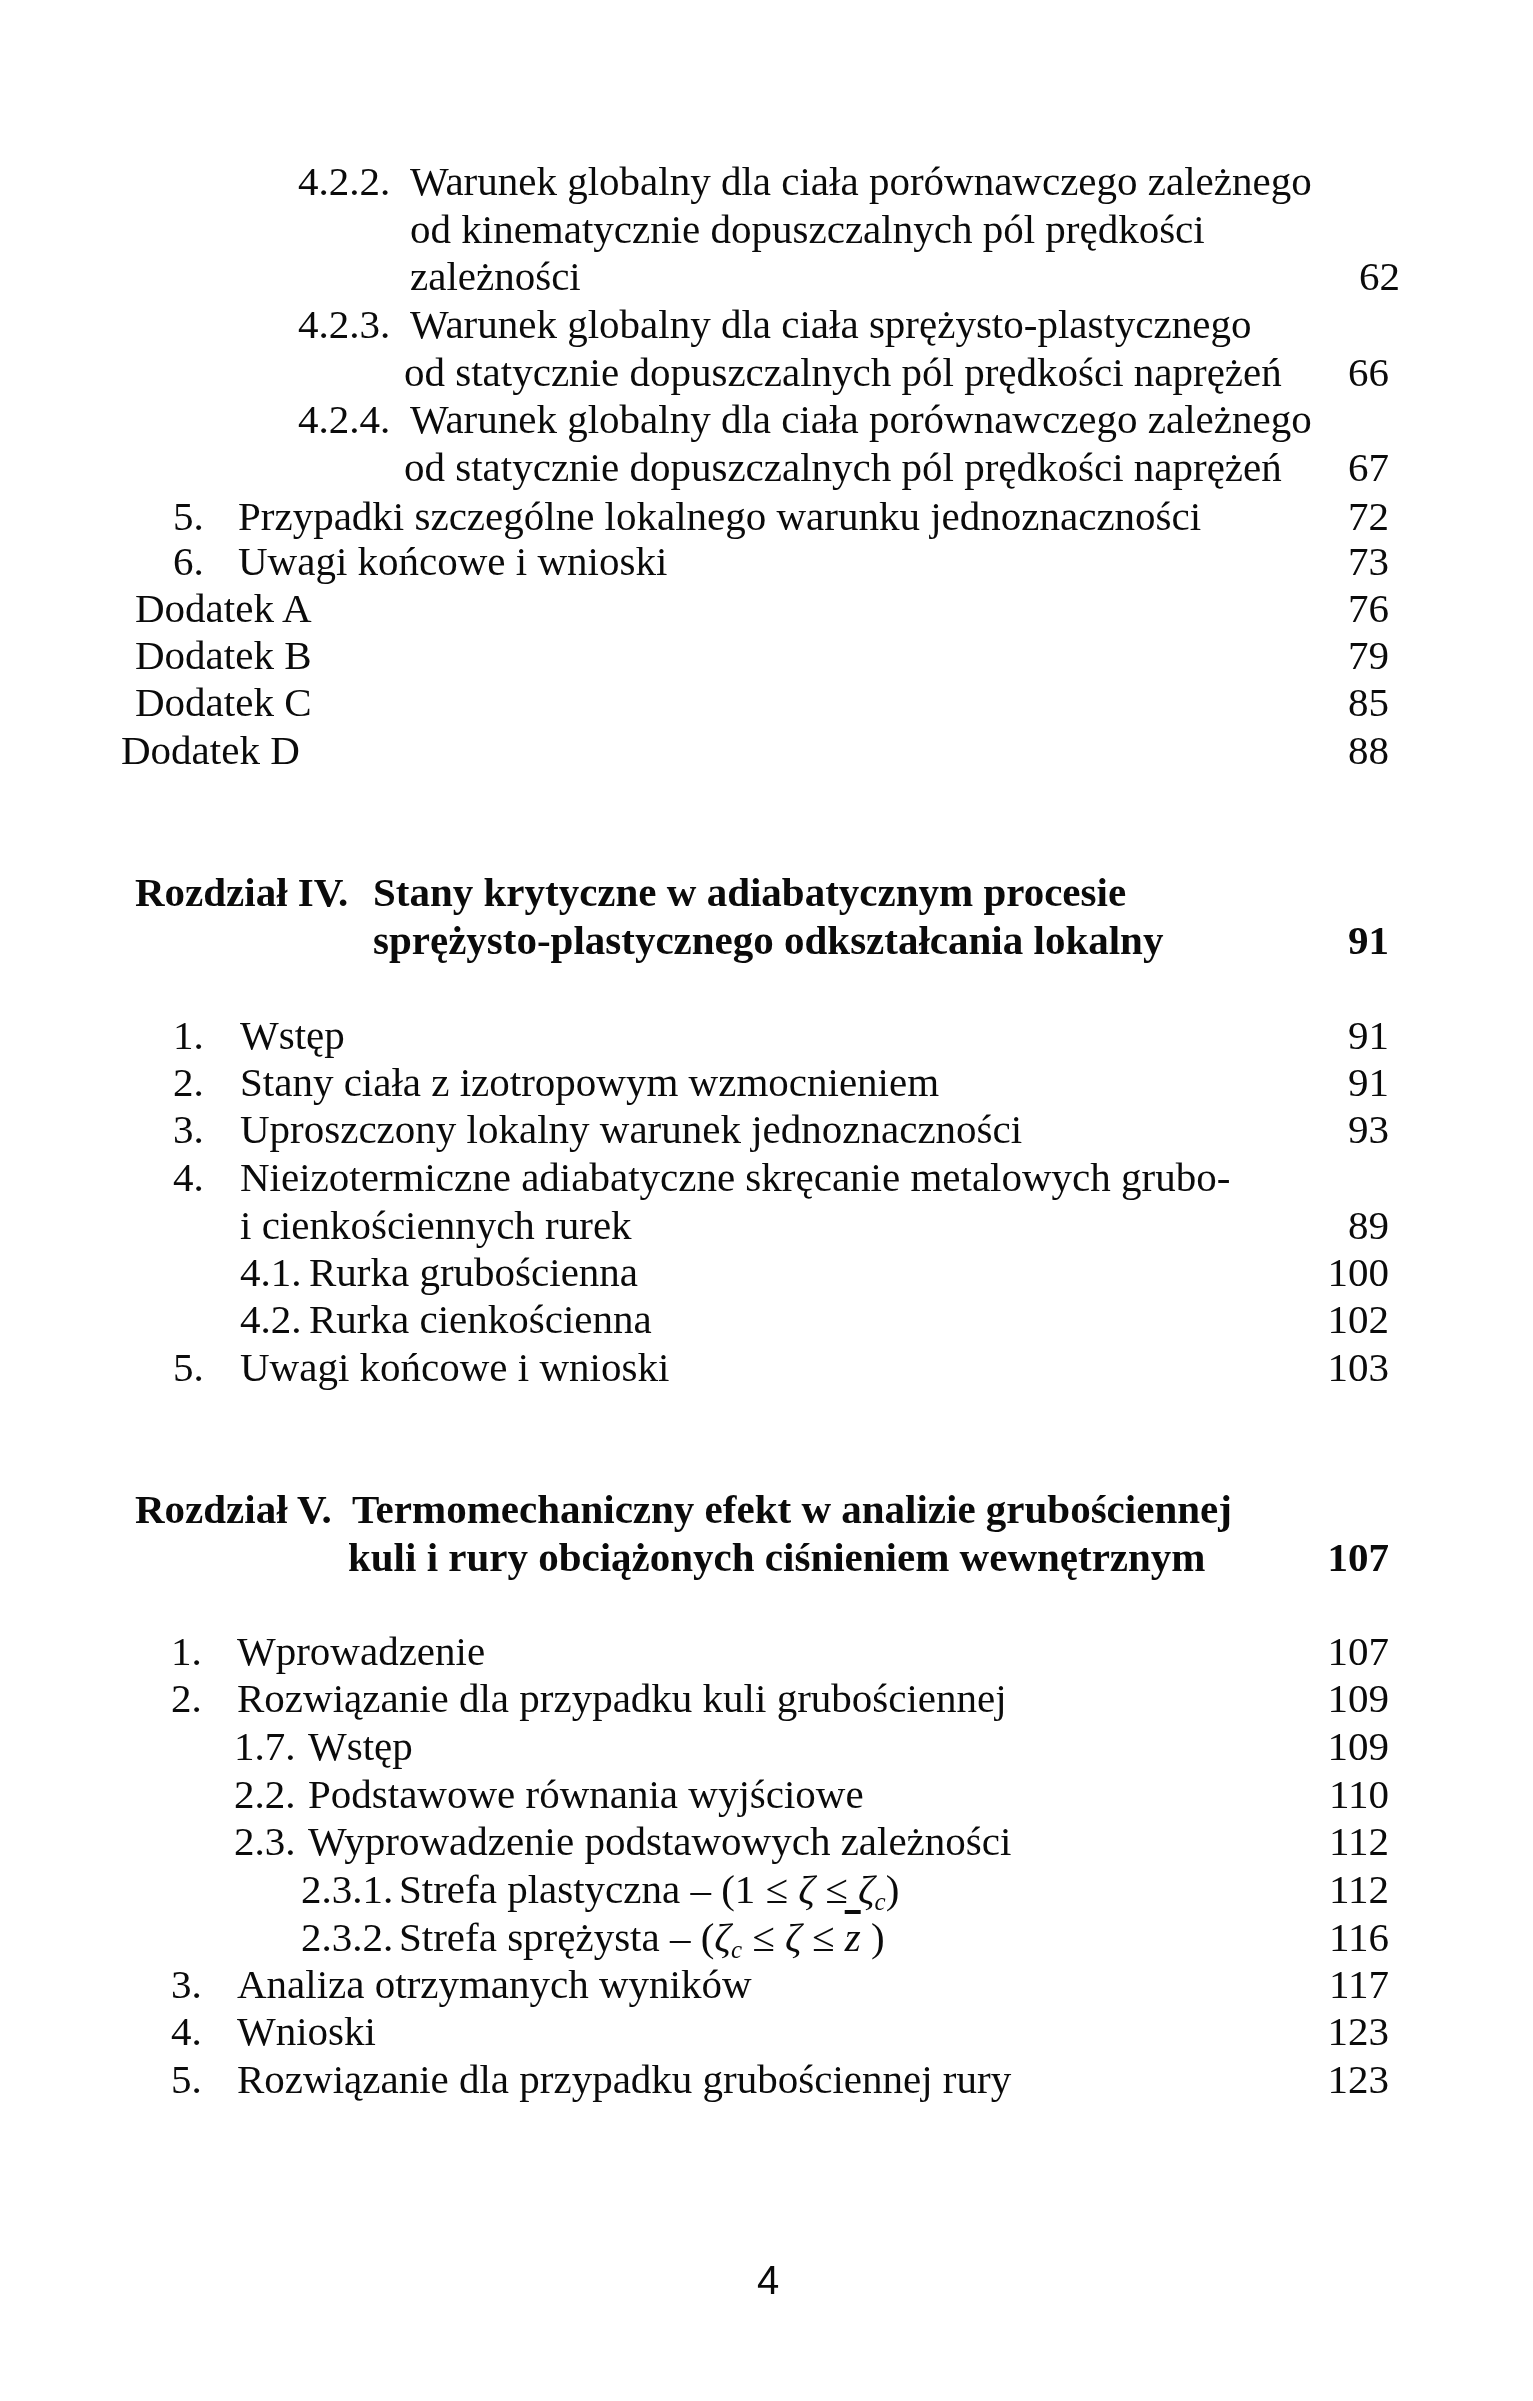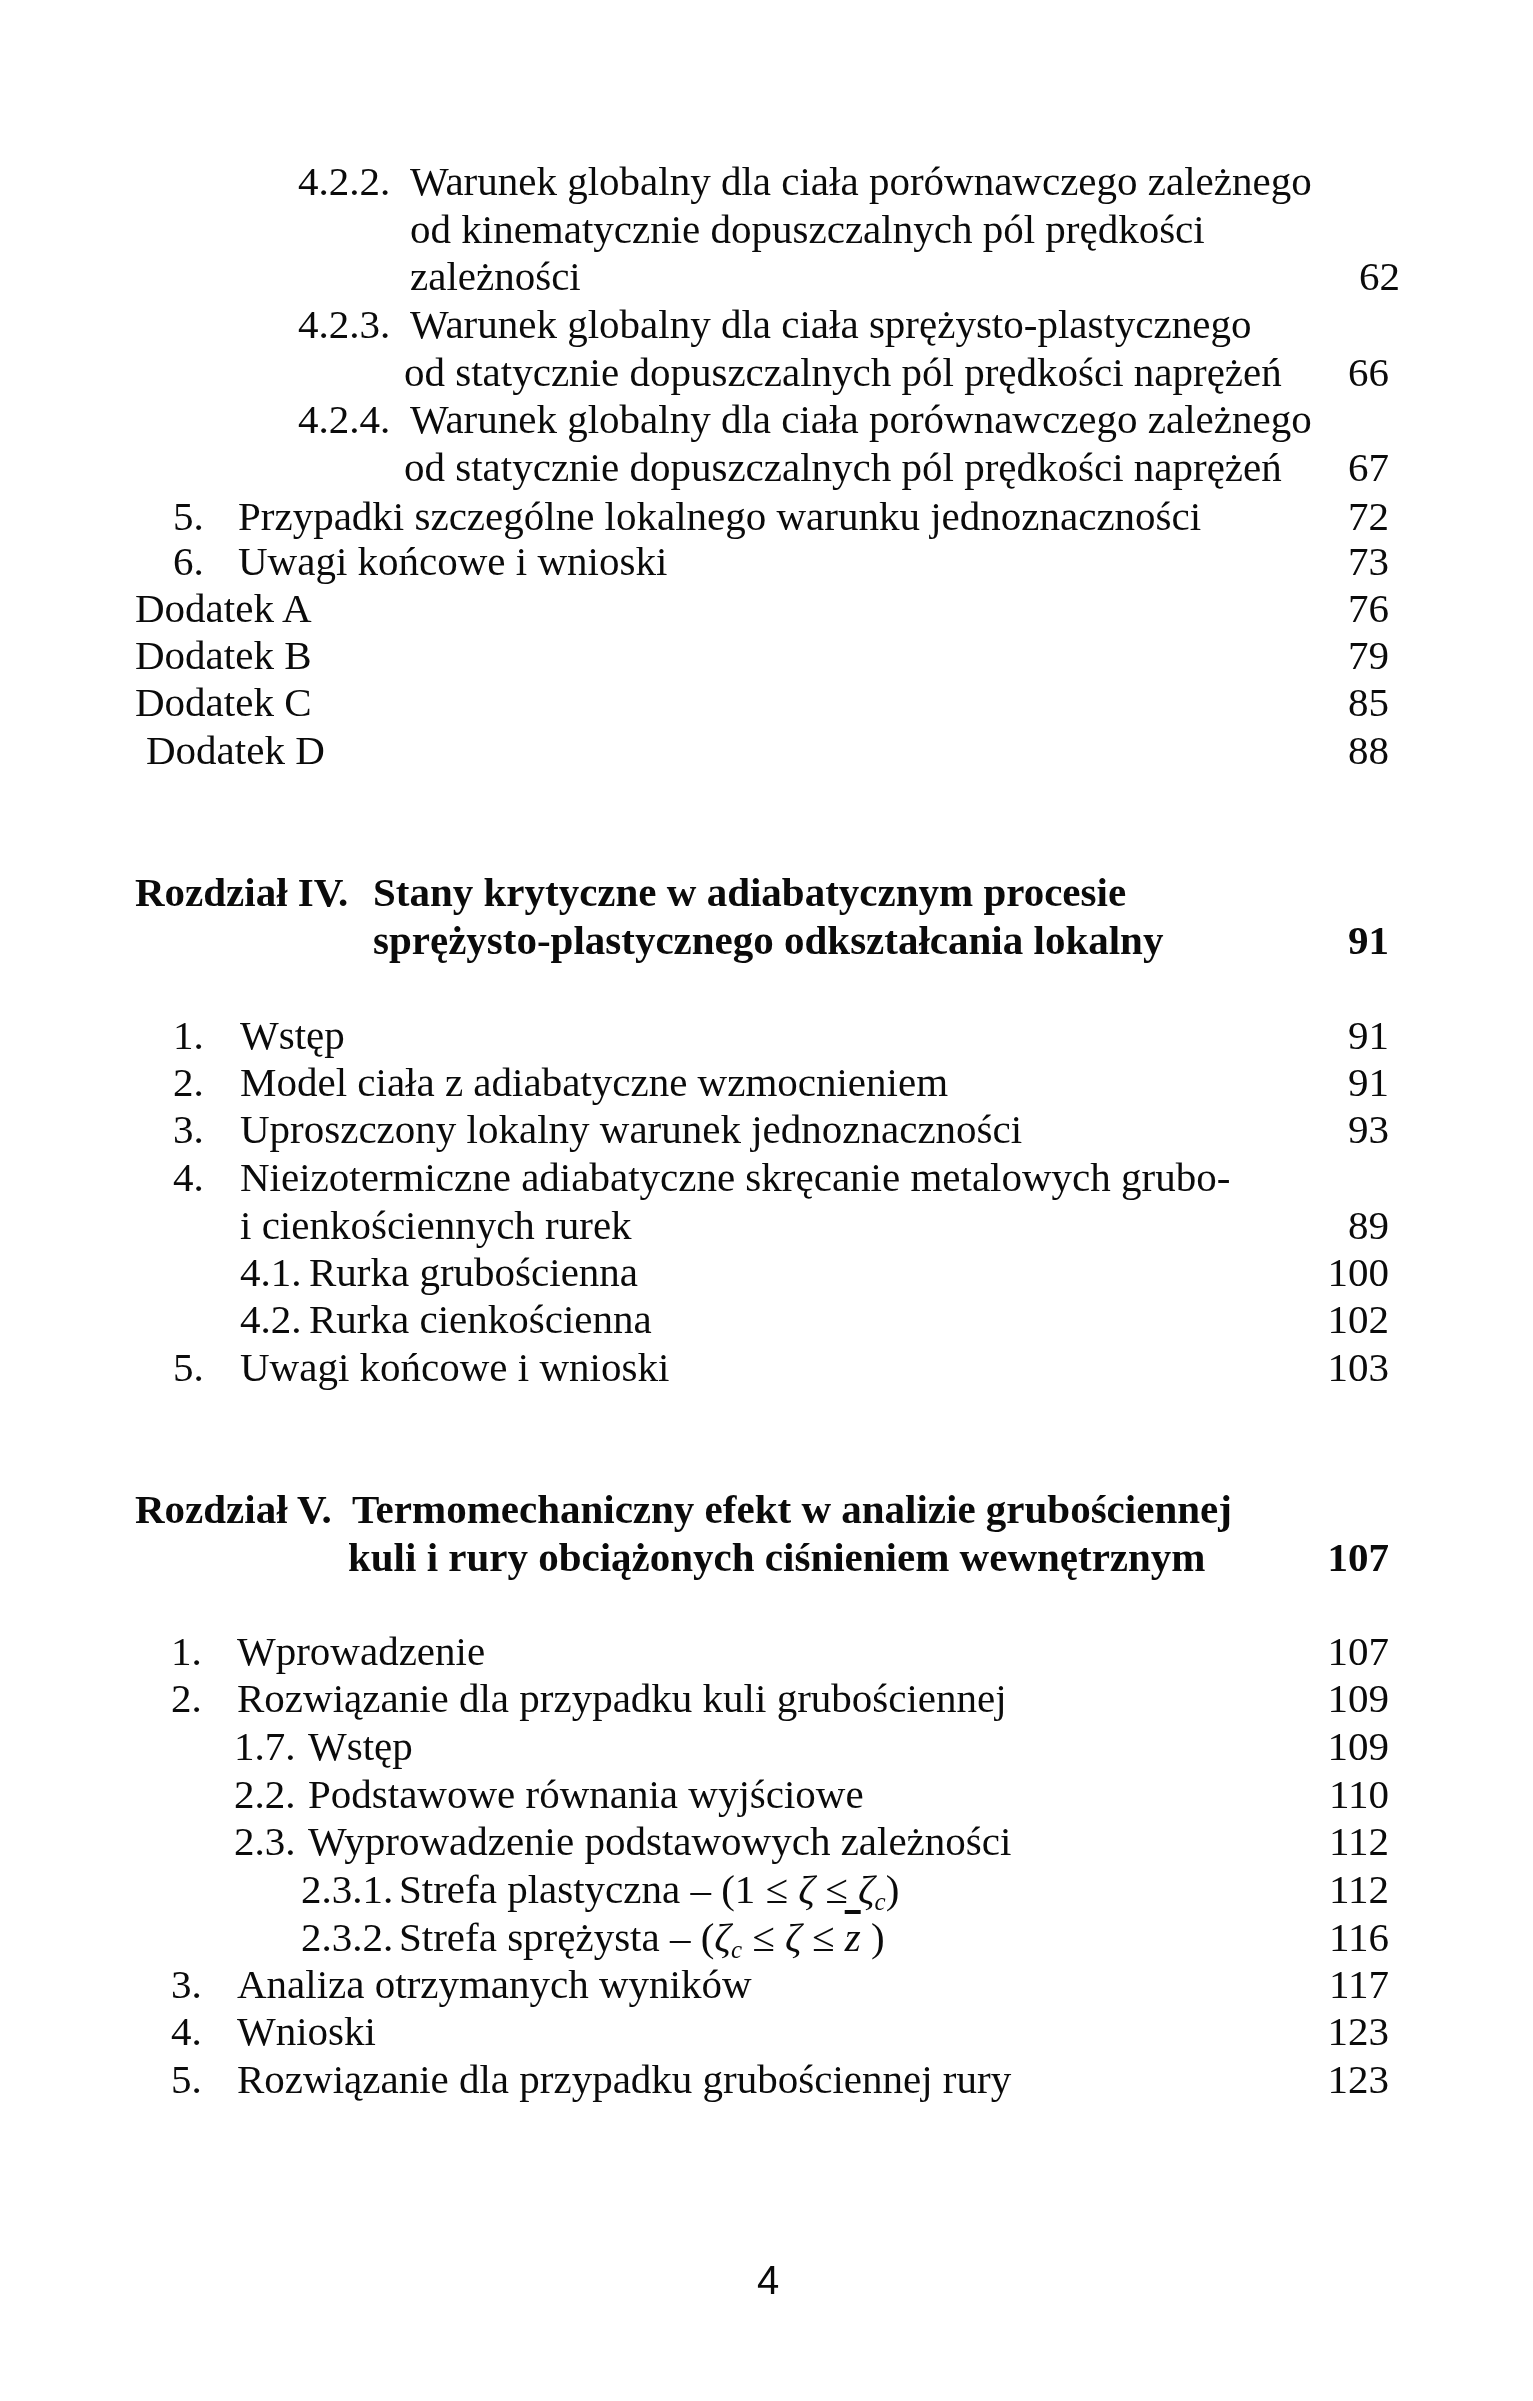--- a/index.html
+++ b/index.html
@@ -60,40 +60,40 @@
   </div>
   <div>
     <span class="t" style="left:135px;top:635px">Dodatek B</span>
     <span class="pg" style="top:635px">79</span>
   </div>
   <div>
     <span class="t" style="left:135px;top:682px">Dodatek C</span>
     <span class="pg" style="top:682px">85</span>
   </div>
   <div>
-    <span class="t" style="left:146px;top:730px">Dodatek D</span>
+    <span class="t" style="left:121px;top:730px">Dodatek D</span>
     <span class="pg" style="top:730px">88</span>
   </div>
 
   <div>
     <span class="t b" style="left:135px;top:872px">Rozdział IV.</span>
     <span class="t b" style="left:373px;top:872px">Stany krytyczne w adiabatycznym procesie</span>
     <span class="t b" style="left:373px;top:920px">sprężysto-plastycznego odkształcania lokalny</span>
     <span class="pg b" style="top:920px">91</span>
   </div>
 
   <div>
     <div>
       <span class="t" style="left:173px;top:1015px">1.</span>
       <span class="t" style="left:240px;top:1015px">Wstęp</span>
       <span class="pg" style="top:1015px">91</span>
     </div>
     <div>
       <span class="t" style="left:173px;top:1062px">2.</span>
-      <span class="t" style="left:240px;top:1062px">Model ciała z adiabatyczne wzmocnieniem</span>
+      <span class="t" style="left:240px;top:1062px">Stany ciała z izotropowym wzmocnieniem</span>
       <span class="pg" style="top:1062px">91</span>
     </div>
     <div>
       <span class="t" style="left:173px;top:1109px">3.</span>
       <span class="t" style="left:240px;top:1109px">Uproszczony lokalny warunek jednoznaczności</span>
       <span class="pg" style="top:1109px">93</span>
     </div>
     <div>
       <span class="t" style="left:173px;top:1157px">4.</span>
       <span class="t" style="left:240px;top:1157px">Nieizotermiczne adiabatyczne skręcanie metalowych grubo-</span>

